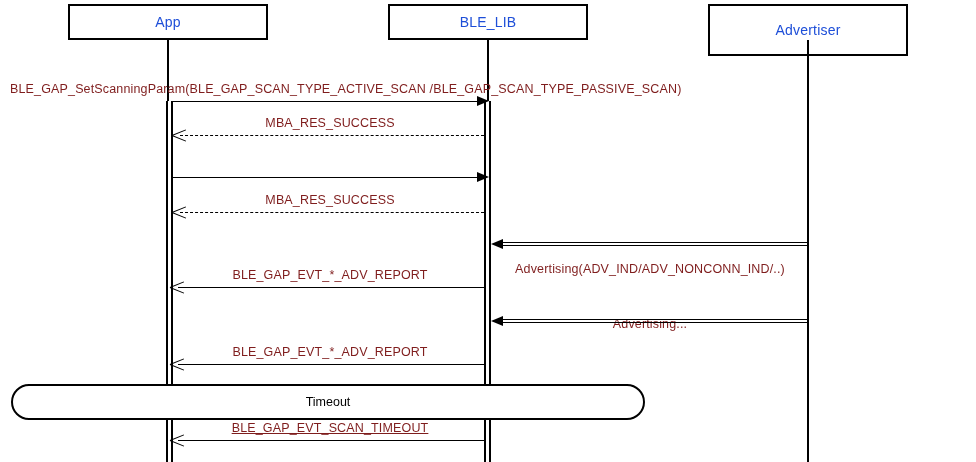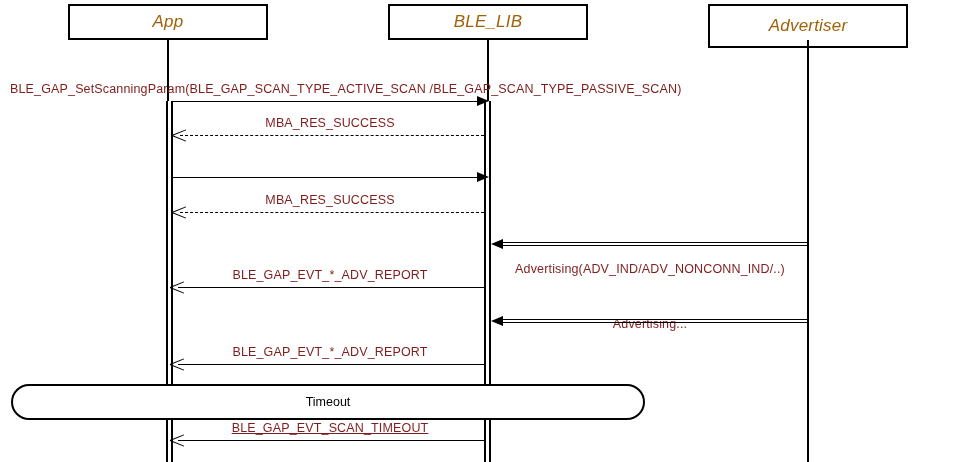--- a/index.html
+++ b/index.html
@@ -20,24 +20,23 @@
     overflow: hidden;
   }
   .lifeline-box {
     position: absolute;
     box-sizing: border-box;
     border: 2px solid #000000;
     background: #ffffff;
     display: flex;
     align-items: center;
     justify-content: center;
-    font-size: 17px;
-    color: #a16207;
+    font-size: 14px;
+    color: #1d4ed8;
     letter-spacing: 0.2px;
-    font-style: italic;
   }
   .lifeline-line {
     position: absolute;
     width: 2px;
     background: #000000;
   }
   .activation-bar {
     position: absolute;
     box-sizing: border-box;
     border-left: 2px solid #000000;
@@ -124,21 +123,21 @@
 <div id="diagram-root">
 
   <div class="lifeline-box" style="left:68px; top:4px; width:200px; height:36px;">
     <span>App</span>
   </div>
 
   <div class="lifeline-box" style="left:388px; top:4px; width:200px; height:36px;">
     <span>BLE_LIB</span>
   </div>
 
-  <div class="lifeline-box" style="left:708px; top:4px; width:200px; height:44px;">
+  <div class="lifeline-box" style="left:708px; top:4px; width:200px; height:52px;">
     <span>Advertiser</span>
   </div>
 
   <div class="lifeline-line" style="left:167px; top:40px; height:62px;"></div>
   <div class="lifeline-line" style="left:487px; top:40px; height:62px;"></div>
   <div class="lifeline-line" style="left:807px; top:40px; height:422px;"></div>
 
   <div class="activation-bar" style="left:166px; top:101px; width:7px; height:361px;"></div>
   <div class="activation-bar" style="left:484px; top:101px; width:7px; height:361px;"></div>
 

